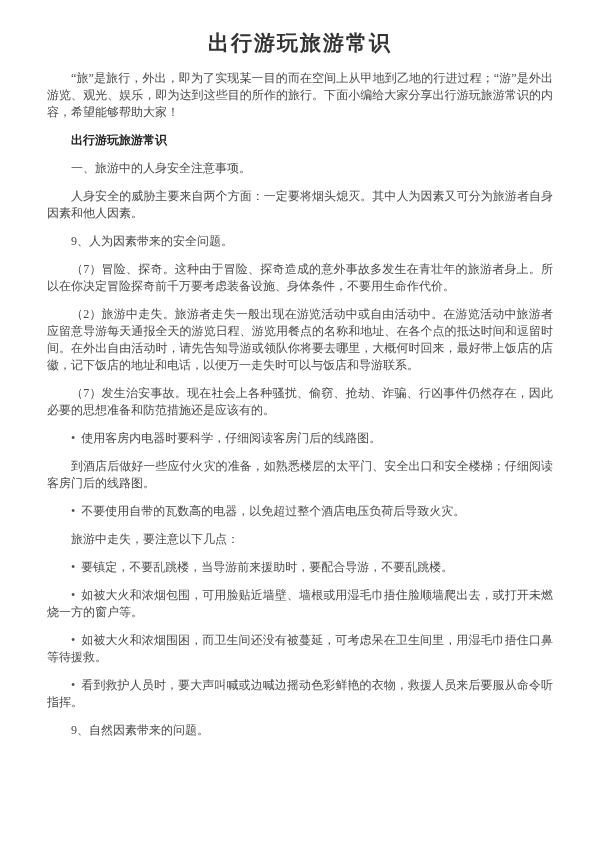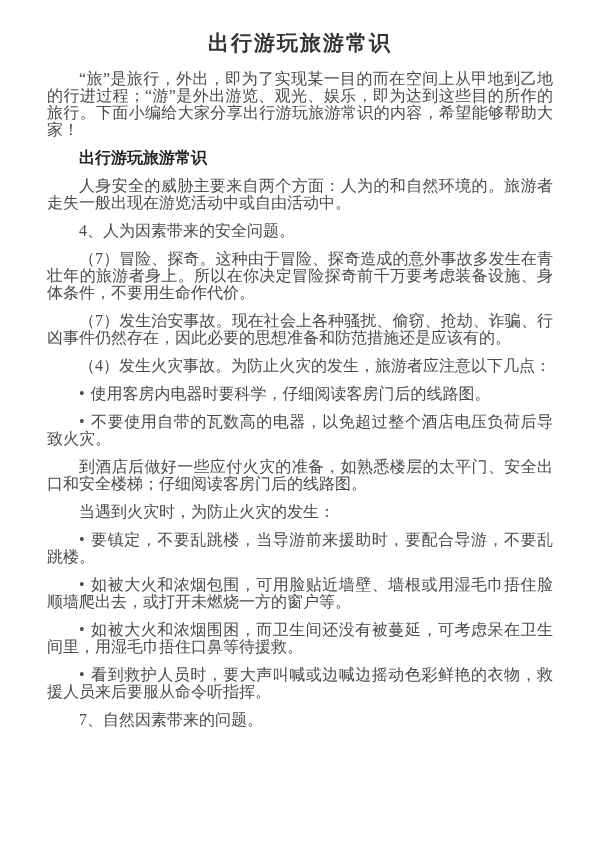--- a/index.html
+++ b/index.html
@@ -21,21 +21,21 @@
     text-align: center;
     font-family: "Liberation Sans", "DejaVu Sans", sans-serif;
     font-size: 21px;
     line-height: 26px;
     font-weight: 600;
     letter-spacing: 2px;
     color: #333333;
   }
   .content {
     margin: 14px 47px 5px 47px;
-    font-size: 16px;
+    font-size: 12px;
     line-height: 17px;
     text-align: justify;
   }
   .para {
     margin: 0 0 11px 0;
     text-indent: 2em;
   }
   .para.bold {
     font-weight: bold;
     color: #222222;
@@ -52,46 +52,47 @@
 <div class="page">
 
   <h1 class="doc-title">出行游玩旅游常识</h1>
 
   <div class="content">
 
     <p class="para">“旅”是旅行，外出，即为了实现某一目的而在空间上从甲地到乙地的行进过程；“游”是外出游览、观光、娱乐，即为达到这些目的所作的旅行。下面小编给大家分享出行游玩旅游常识的内容，希望能够帮助大家！</p>
 
     <p class="para bold">出行游玩旅游常识</p>
 
+    <p class="para">一、旅游中的人身安全注意事项。</p>
 
-    <p class="para">人身安全的威胁主要来自两个方面：人为的和自然环境的。旅游者走失一般出现在游览活动中或自由活动中。</p>
+    <p class="para">人身安全的威胁主要来自两个方面：一定要将烟头熄灭。其中人为因素又可分为旅游者自身因素和他人因素。</p>
 
-    <p class="para">4、人为因素带来的安全问题。</p>
+    <p class="para">9、人为因素带来的安全问题。</p>
 
     <p class="para">（7）冒险、探奇。这种由于冒险、探奇造成的意外事故多发生在青壮年的旅游者身上。所以在你决定冒险探奇前千万要考虑装备设施、身体条件，不要用生命作代价。</p>
 
+    <p class="para">（2）旅游中走失。旅游者走失一般出现在游览活动中或自由活动中。在游览活动中旅游者应留意导游每天通报全天的游览日程、游览用餐点的名称和地址、在各个点的抵达时间和逗留时间。在外出自由活动时，请先告知导游或领队你将要去哪里，大概何时回来，最好带上饭店的店徽，记下饭店的地址和电话，以便万一走失时可以与饭店和导游联系。</p>
 
     <p class="para">（7）发生治安事故。现在社会上各种骚扰、偷窃、抢劫、诈骗、行凶事件仍然存在，因此必要的思想准备和防范措施还是应该有的。</p>
 
-    <p class="para">（4）发生火灾事故。为防止火灾的发生，旅游者应注意以下几点：</p>
 
 
     <p class="para bullet"><span class="marker">•</span><span>使用客房内电器时要科学，仔细阅读客房门后的线路图。</span></p>
 
+    <p class="para">到酒店后做好一些应付火灾的准备，如熟悉楼层的太平门、安全出口和安全楼梯；仔细阅读客房门后的线路图。</p>
+
     <p class="para bullet"><span class="marker">•</span><span>不要使用自带的瓦数高的电器，以免超过整个酒店电压负荷后导致火灾。</span></p>
 
-    <p class="para">到酒店后做好一些应付火灾的准备，如熟悉楼层的太平门、安全出口和安全楼梯；仔细阅读客房门后的线路图。</p>
-
-    <p class="para">当遇到火灾时，为防止火灾的发生：</p>
+    <p class="para">旅游中走失，要注意以下几点：</p>
 
     <p class="para bullet"><span class="marker">•</span><span>要镇定，不要乱跳楼，当导游前来援助时，要配合导游，不要乱跳楼。</span></p>
 
 
     <p class="para bullet"><span class="marker">•</span><span>如被大火和浓烟包围，可用脸贴近墙壁、墙根或用湿毛巾捂住脸顺墙爬出去，或打开未燃烧一方的窗户等。</span></p>
 
     <p class="para bullet"><span class="marker">•</span><span>如被大火和浓烟围困，而卫生间还没有被蔓延，可考虑呆在卫生间里，用湿毛巾捂住口鼻等待援救。</span></p>
 
     <p class="para bullet"><span class="marker">•</span><span>看到救护人员时，要大声叫喊或边喊边摇动色彩鲜艳的衣物，救援人员来后要服从命令听指挥。</span></p>
 
-    <p class="para">7、自然因素带来的问题。</p>
+    <p class="para">9、自然因素带来的问题。</p>
 
   </div>
 </div>
 
 </body></html>

